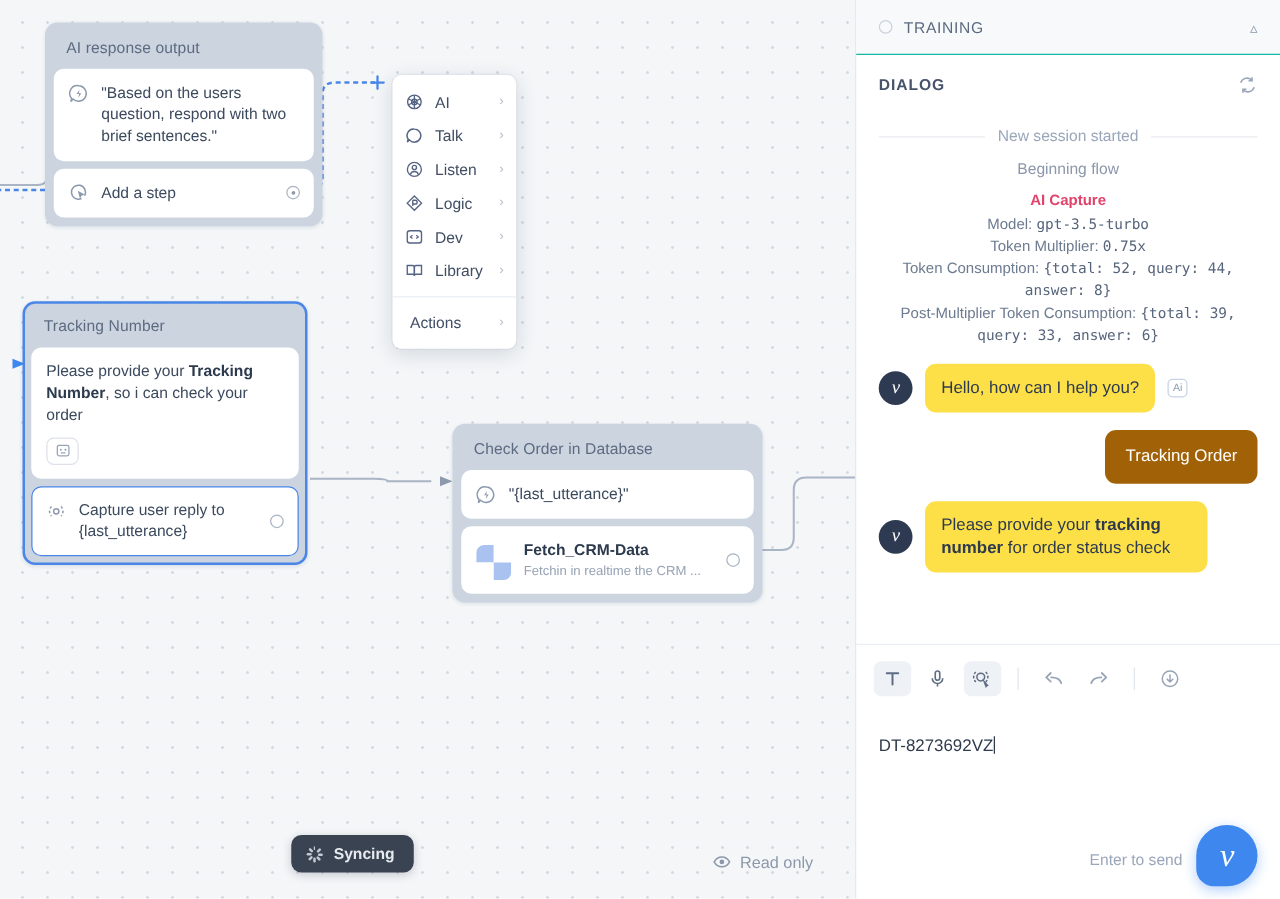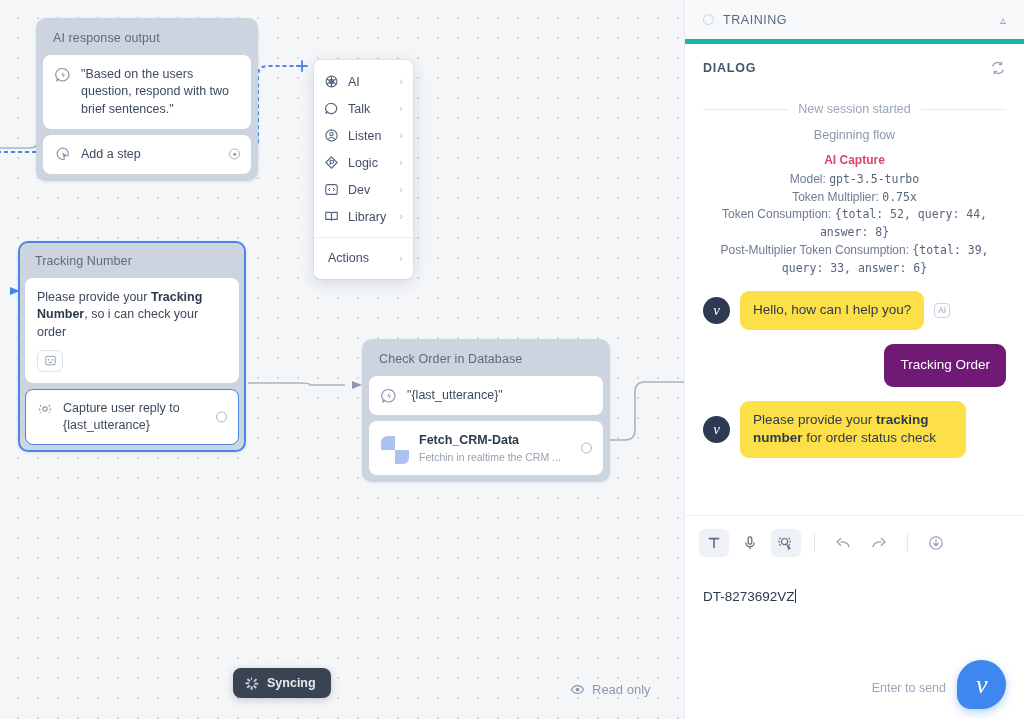--- a/index.html
+++ b/index.html
@@ -129,21 +129,21 @@
 
   
   #panel {
     position:absolute; left:684px; top:0; width:340px; height:719px;
     background:#ffffff; display:flex; flex-direction:column;
     border-left: 1px solid #e6eaf0;
   }
   #panel-head {
     height: 44px; flex:0 0 auto; display:flex; align-items:center;
     padding: 0 18px; gap:9px; background:#f7f9fb;
-    border-bottom:5px solid #14b8a6;
+    border-bottom:1px solid #14b8a6;
   }
   .ring { width:11px; height:11px; border-radius:50%; border:1.4px solid #ccd3de; flex:0 0 auto;}
   #panel-head .ttl { font-size:12.5px; color:#5c6a80; letter-spacing:.55px; flex:1;}
   .chev { color:#8a98ab; font-size:12px; }
 
   #dialog-head {
     display:flex; align-items:center; padding:16px 18px 10px 18px; flex:0 0 auto;
   }
   #dialog-head .ttl { font-size:12.5px; color:#46536a; letter-spacing:.75px; font-weight:600; flex:1;}
   #dialog-head svg { width:16px; height:16px; color:#9aa6ba; display:block;}
@@ -165,21 +165,21 @@
     width:27px; height:27px; border-radius:50%; background:#2d3a52;
     color:#fff; display:flex; align-items:center; justify-content:center;
     font-family:"Liberation Serif", serif; font-style:italic; font-size:15px;
     flex:0 0 auto;
   }
   .bub {
     background:#fde047; color:#2e3a4d; border-radius:9px;
     padding:10px 13px; font-size:13.5px; line-height:1.38; max-width:226px;
   }
   .bub b{ font-weight:700; }
-  .msg.out .bub { background:#701a75; color:#fff; border-radius:9px; padding:12px 16px; }
+  .msg.out .bub { background:#a16207; color:#fff; border-radius:9px; padding:12px 16px; }
   .ai-badge {
     border:1px solid #c7d2e3; border-radius:4px; color:#8b9ab2;
     font-size:8.5px; padding:2px 3px; line-height:1; flex:0 0 auto;
   }
 
   #panel-toolbar {
     flex:0 0 auto; height:54px; border-top:1px solid #eceff4;
     display:flex; align-items:center; padding:0 14px; gap:6px;
   }
   .tb-btn {

